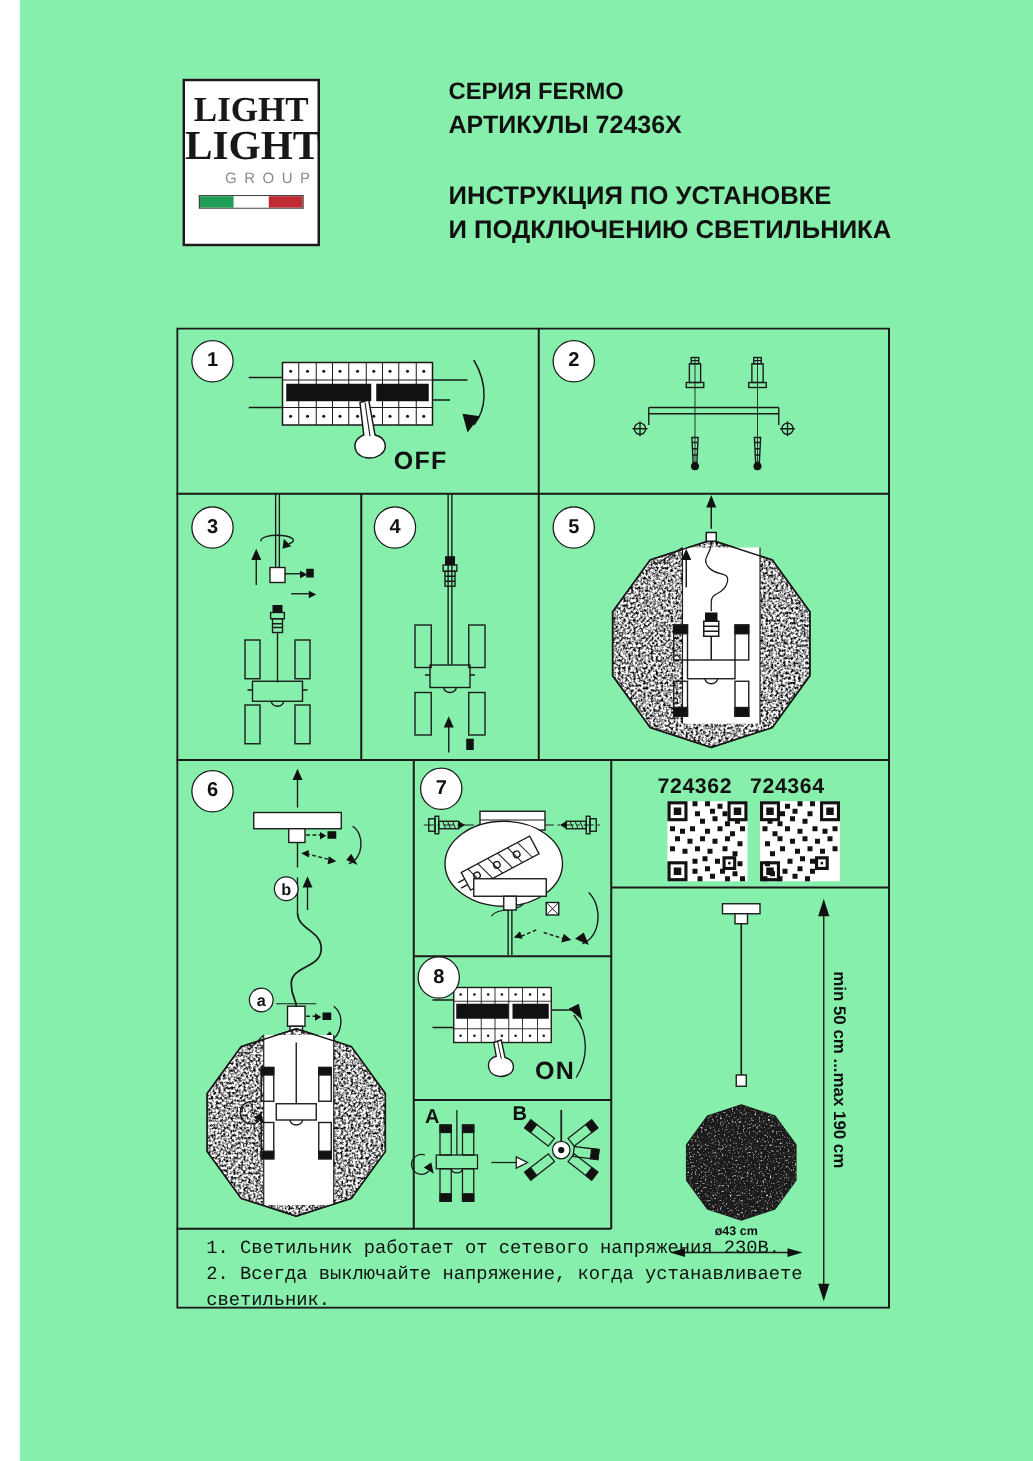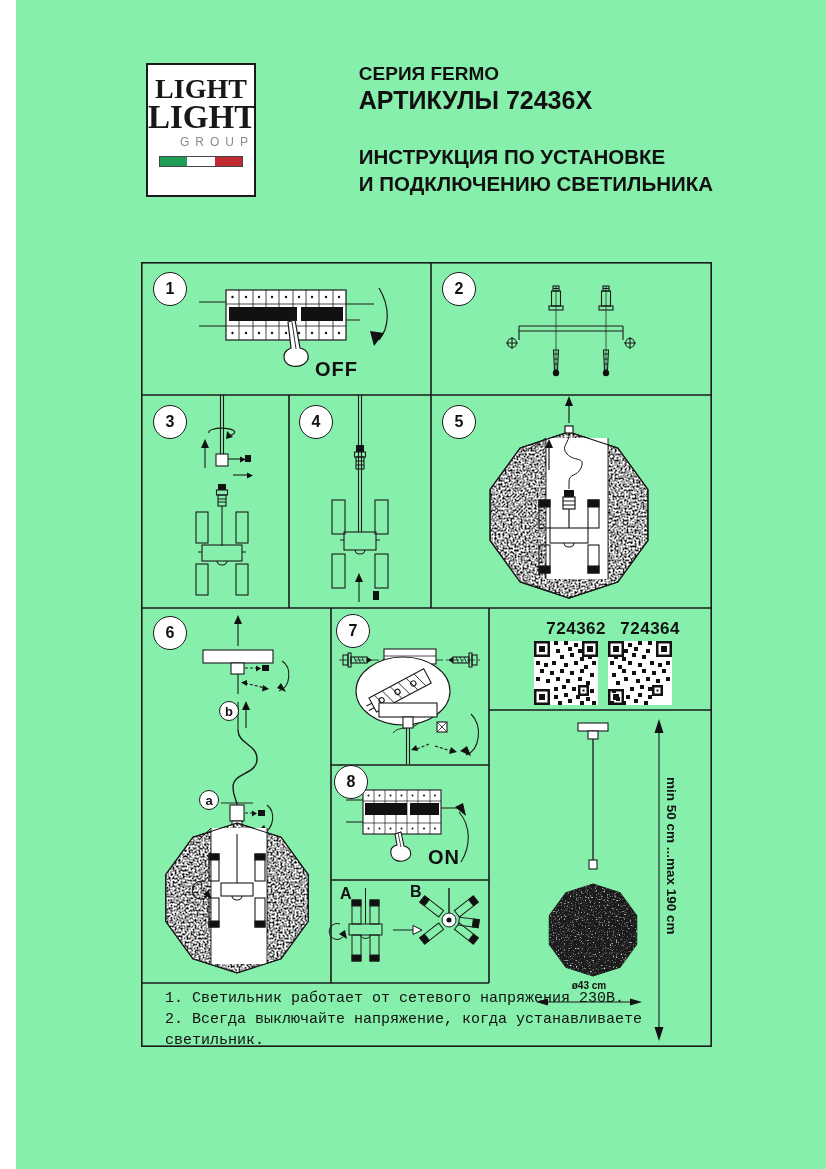--- a/index.html
+++ b/index.html
@@ -10,33 +10,33 @@
             border:2px solid #1a1a1a;background:#fff;text-align:center;box-sizing:border-box;}
   .logo-light{margin-top:11px;font-family:"Liberation Serif",serif;font-weight:700;
               font-size:28px;line-height:26px;letter-spacing:0px;color:#181818;}
   .logo-star{font-family:"Liberation Serif",serif;font-weight:700;font-size:33px;
              line-height:30px;color:#181818;}
   .logo-group{margin-top:3px;font-size:12px;letter-spacing:6px;color:#8b8b8b;padding-left:6px;text-align:right;}
   .logo-flag{margin:7px auto 0;width:82px;height:9px;border:1px solid #444;display:flex;}
   .logo-flag div{flex:1;}
   .titles{position:absolute;right:129px;top:60px;text-align:left;}
   .t-series{font-size:19px;font-weight:700;line-height:27px;}
-  .t-articles{font-size:25px;font-weight:700;line-height:27px;}
+  .t-articles{font-size:20px;font-weight:700;line-height:27px;}
   .t-instr{font-size:20.5px;font-weight:700;line-height:27px;}
   .t-gap{height:29px;}
   
   .diagram{position:absolute;left:125px;top:262px;width:571px;height:785px;}
   .art{position:absolute;left:0;top:0;}
   .c{position:absolute;border:1.6px solid #1a1a1a;border-radius:50%;background:#fff;
      display:flex;align-items:center;justify-content:center;font-weight:700;box-sizing:border-box;}
   .step{width:34px;height:34px;font-size:16px;}
   .sub{width:20px;height:20px;font-size:13px;}
   .lbl{position:absolute;font-weight:700;}
   .off-on{font-size:20px;font-weight:600;letter-spacing:1px;}
-  .qr-lbl{position:absolute;width:80px;text-align:right;font-size:17px;font-weight:700;letter-spacing:0.5px;}
+  .qr-lbl{position:absolute;width:80px;text-align:left;font-size:17px;font-weight:700;letter-spacing:0.5px;}
   .dim-v{position:absolute;writing-mode:vertical-rl;text-orientation:sideways;
          font-size:13.5px;font-weight:700;white-space:nowrap;}
   .dim-h{position:absolute;width:96px;text-align:center;font-size:10px;font-weight:700;}
   .notes{position:absolute;left:24px;top:726px;font-size:15px;line-height:21px;color:#111;font-family:Liberation Mono, monospace;}
 </style>
 </head>
 <body>
 
 <div class="page">
 

